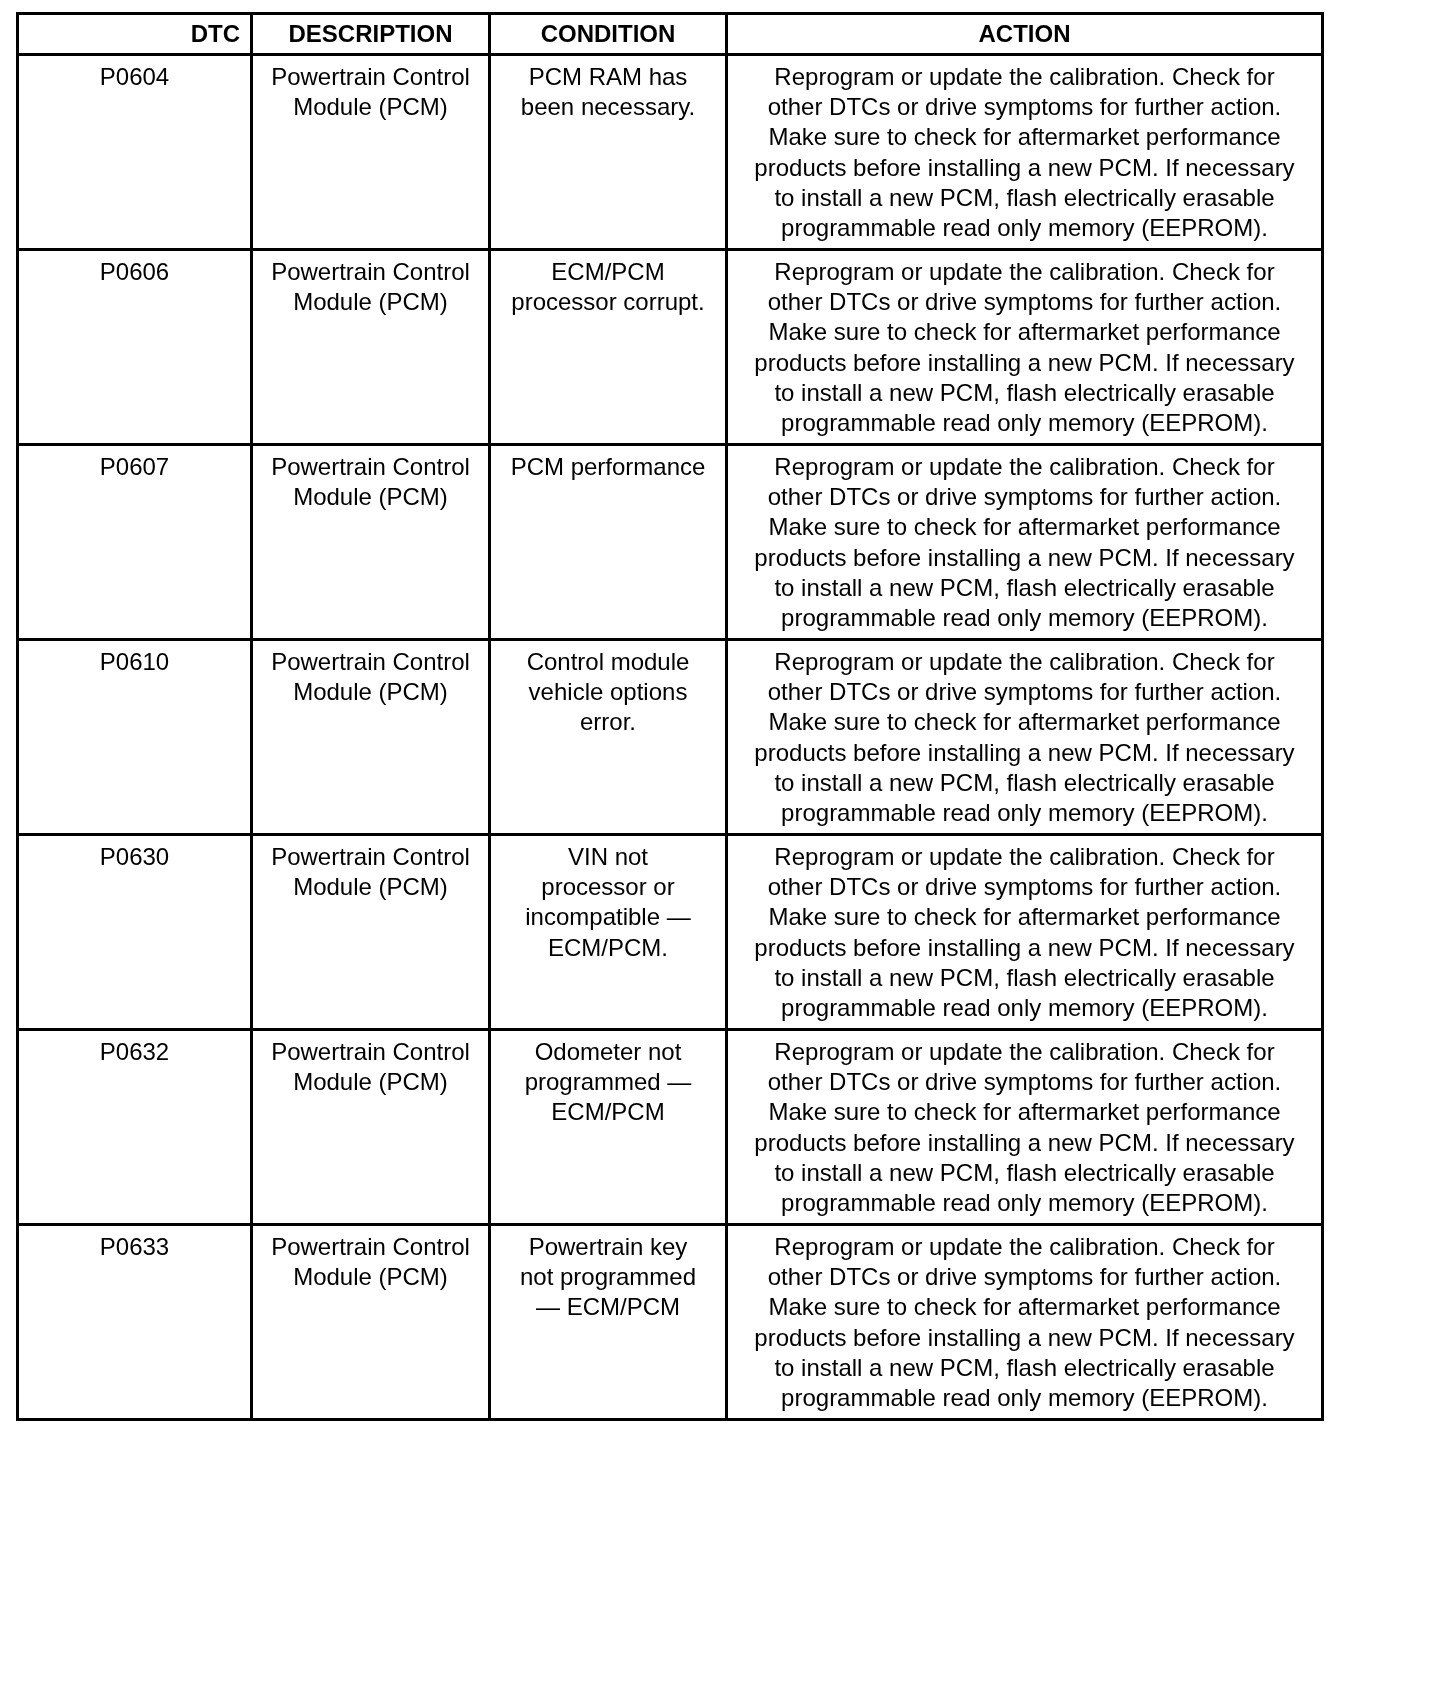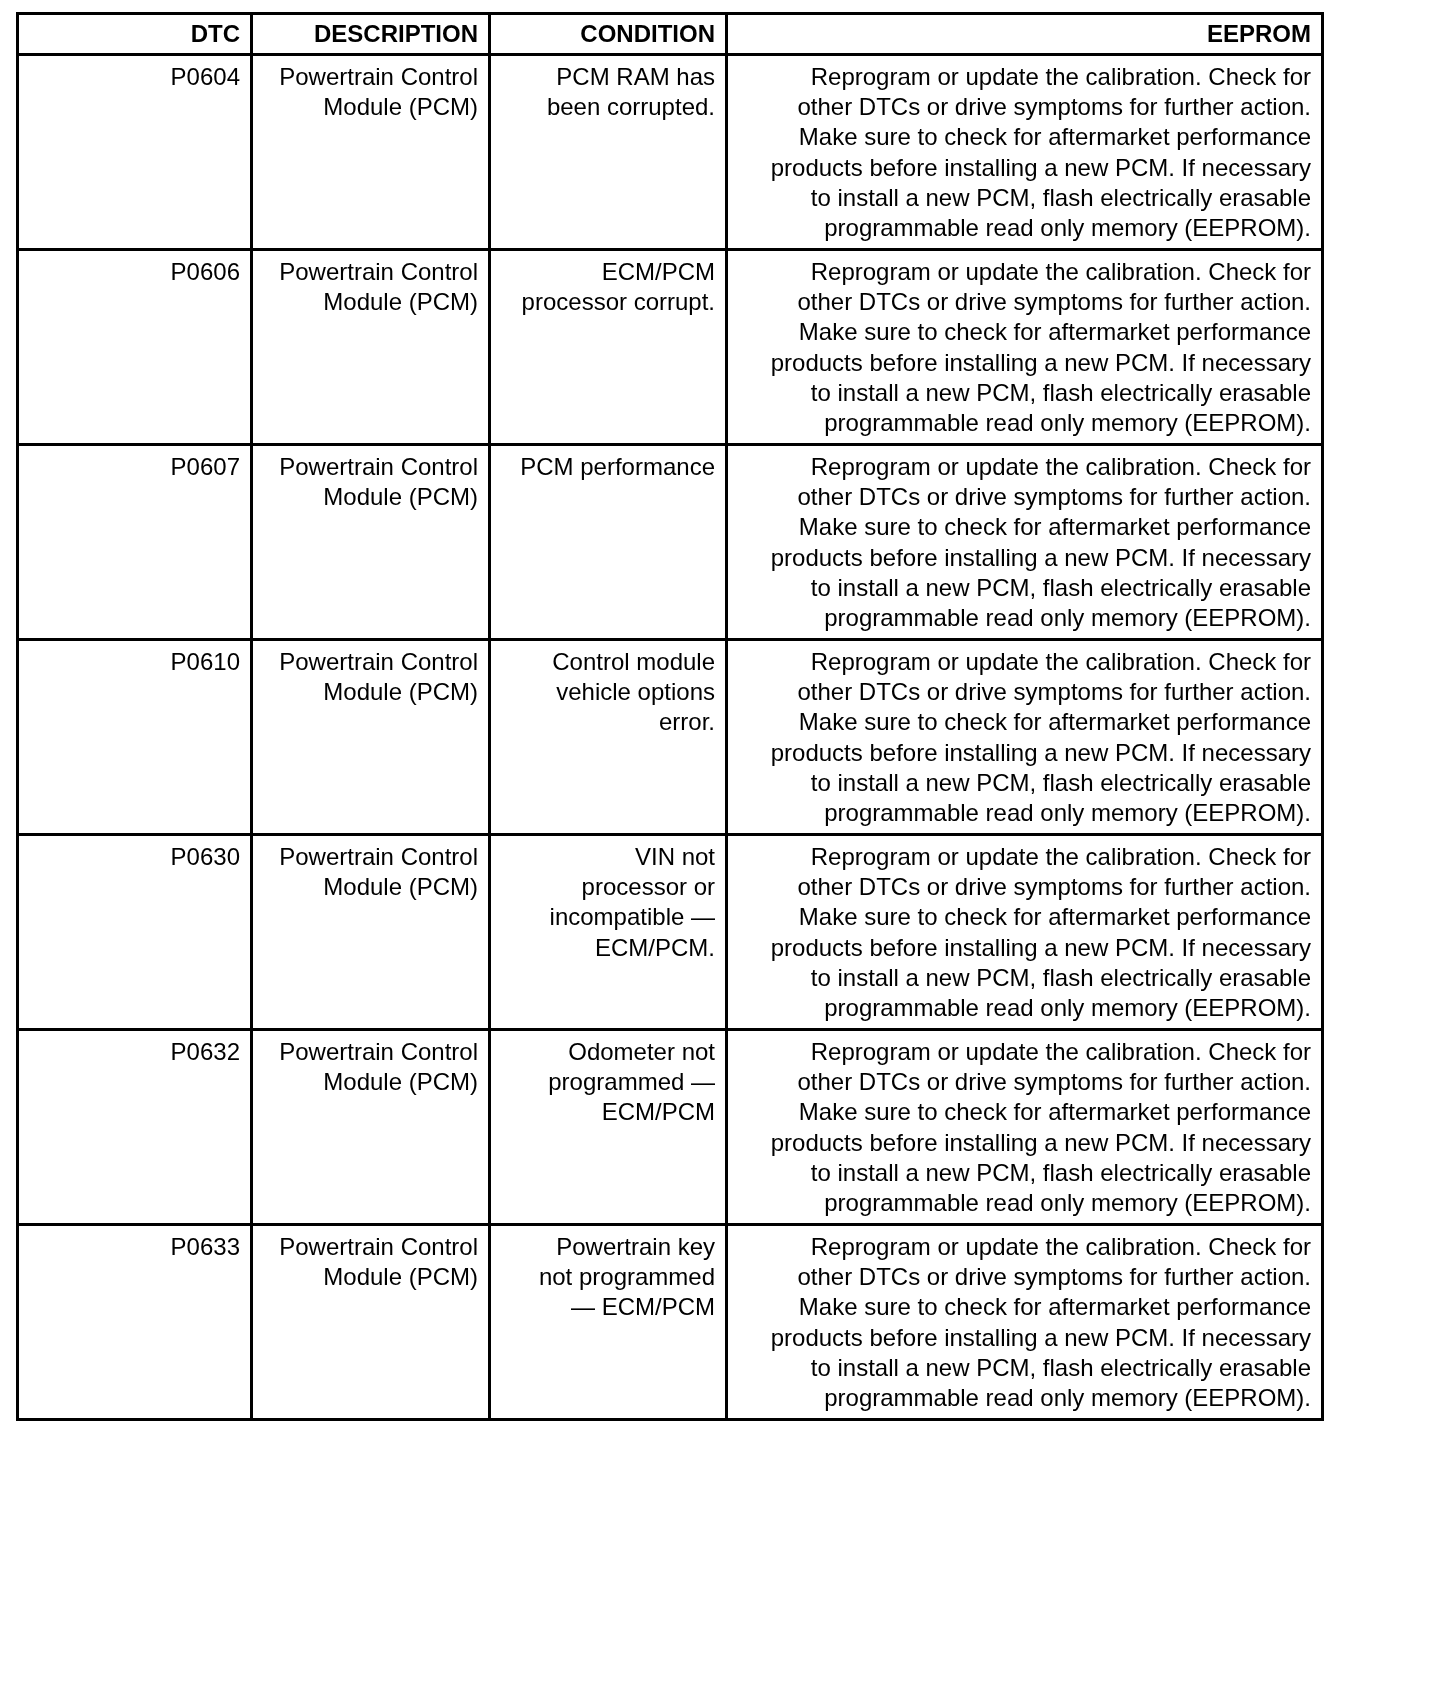--- a/index.html
+++ b/index.html
@@ -3,21 +3,21 @@
 <meta charset="utf-8">
 <style>
   html, body { margin: 0; padding: 0; background: #ffffff; }
   body { width: 1456px; height: 1686px; position: relative; font-family: "Liberation Sans", sans-serif; color: #000; }
   table.dtc {
     position: absolute; left: 16px; top: 12px;
     width: 1305px; border-collapse: collapse; table-layout: fixed;
     font-size: 24px; line-height: 30.2px;
   }
   table.dtc th, table.dtc td {
-    border: 3px solid #000; vertical-align: top; text-align: right;
+    border: 3px solid #000; vertical-align: top; text-align: center;
     padding: 6px 10px 0 10px; overflow: hidden;
   }
   table.dtc th { font-weight: bold; height: 34px; padding-top: 4px; }
   table.dtc th.c-dtc { text-align: right; }
   col.c1 { width: 234px; } col.c2 { width: 238px; } col.c3 { width: 237px; } col.c4 { width: 596px; }
   tr.r-tall td { height: 186px; }
   tr.r-short td { height: 128px; }
   td.action, td.cond, td.desc { white-space: pre-line; }
 </style>
 </head>
@@ -28,30 +28,30 @@
       <col class="c1">
       <col class="c2">
       <col class="c3">
       <col class="c4">
     </colgroup>
   <thead>
     <tr>
       <th class="c-dtc">DTC</th>
       <th>DESCRIPTION</th>
       <th>CONDITION</th>
-      <th>EEPROM</th>
+      <th>ACTION</th>
     </tr>
   </thead>
   <tbody>
     <tr class="r-tall">
       <td>P0604</td>
       <td class="desc">Powertrain Control
 Module (PCM)</td>
       <td class="cond">PCM RAM has
-been corrupted.</td>
+been necessary.</td>
       <td class="action">Reprogram or update the calibration.  Check for
 other DTCs or drive symptoms for further action.
 Make sure to check for aftermarket performance
 products before installing a new PCM. If necessary
 to install a new PCM, flash electrically erasable
 programmable read only memory (EEPROM).</td>
     </tr>
     <tr class="r-tall">
       <td>P0606</td>
       <td class="desc">Powertrain Control

